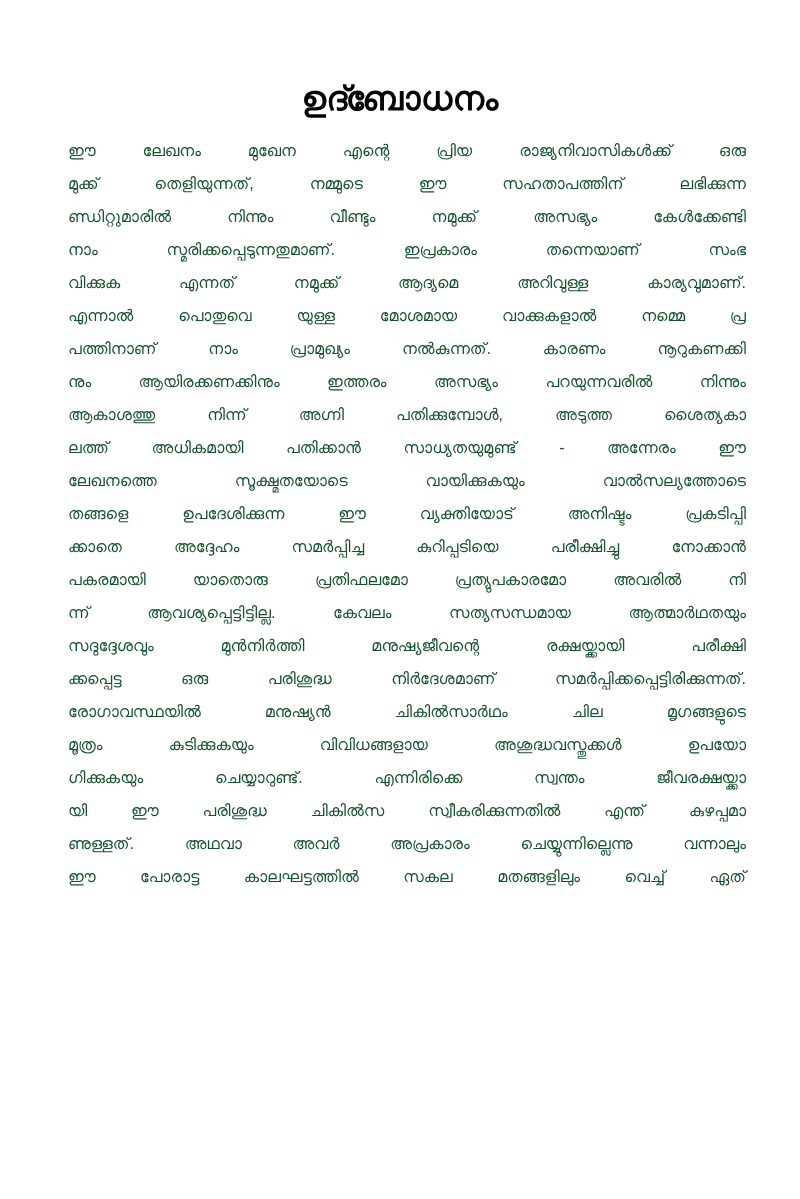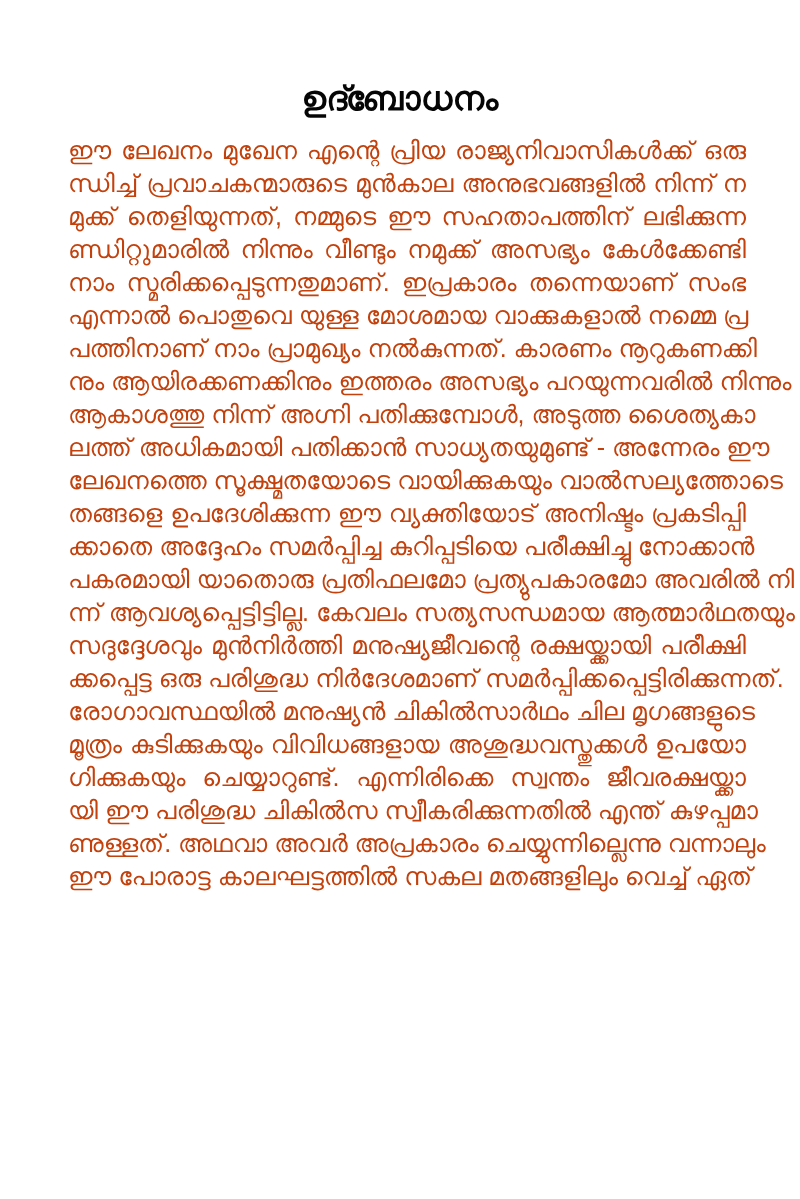--- a/index.html
+++ b/index.html
@@ -46,45 +46,45 @@
     left: 68px;
     width: 678px;
   }
 
   .text-line {
     display: block;
     width: 100%;
     height: 33px;
     line-height: 33px;
     font-family: "Liberation Sans", "DejaVu Sans", sans-serif;
-    font-size: 25px;
+    font-size: 16px;
     font-weight: 500;
-    color: #c2410c;
+    color: #14532d;
     white-space: nowrap;
     text-align: justify;
     text-align-last: justify;
     text-justify: inter-word;
     overflow: visible;
   }
 
 </style>
 </head>
 <body>
 
 <div class="page">
 
   <h1 class="doc-title">ഉദ്ബോധനം</h1>
 
   <div class="body-block">
 
   <span class="text-line">ഈ ലേഖനം മുഖേന എന്റെ പ്രിയ രാജ്യനിവാസികൾക്ക് ഒരു</span>
-      <span class="text-line">ന്ധിച്ച് പ്രവാചകന്മാരുടെ മുൻകാല അനുഭവങ്ങളിൽ നിന്ന് ന</span>
       <span class="text-line">മുക്ക് തെളിയുന്നത്, നമ്മുടെ ഈ സഹതാപത്തിന് ലഭിക്കുന്ന</span>
       <span class="text-line">ണ്ഡിറ്റുമാരിൽ നിന്നും വീണ്ടും നമുക്ക് അസഭ്യം കേൾക്കേണ്ടി</span>
       <span class="text-line">നാം സ്മരിക്കപ്പെടുന്നതുമാണ്. ഇപ്രകാരം തന്നെയാണ് സംഭ</span>
+      <span class="text-line">വിക്കുക എന്നത് നമുക്ക് ആദ്യമെ അറിവുള്ള കാര്യവുമാണ്.</span>
       <span class="text-line">എന്നാൽ പൊതുവെ യുള്ള മോശമായ വാക്കുകളാൽ നമ്മെ പ്ര</span>
       <span class="text-line">പത്തിനാണ് നാം പ്രാമുഖ്യം നൽകുന്നത്. കാരണം നൂറുകണക്കി</span>
       <span class="text-line">നും ആയിരക്കണക്കിനും ഇത്തരം അസഭ്യം പറയുന്നവരിൽ നിന്നും</span>
       <span class="text-line">ആകാശത്തു നിന്ന് അഗ്നി പതിക്കുമ്പോൾ, അടുത്ത ശൈത്യകാ</span>
       <span class="text-line">ലത്ത് അധികമായി പതിക്കാൻ സാധ്യതയുമുണ്ട് - അന്നേരം ഈ</span>
       <span class="text-line">ലേഖനത്തെ സൂക്ഷ്മതയോടെ വായിക്കുകയും വാൽസല്യത്തോടെ</span>
       <span class="text-line">തങ്ങളെ ഉപദേശിക്കുന്ന ഈ വ്യക്തിയോട് അനിഷ്ടം പ്രകടിപ്പി</span>
       <span class="text-line">ക്കാതെ അദ്ദേഹം സമർപ്പിച്ച കുറിപ്പടിയെ പരീക്ഷിച്ചു നോക്കാൻ</span>
       <span class="text-line">പകരമായി യാതൊരു പ്രതിഫലമോ പ്രത്യുപകാരമോ അവരിൽ നി</span>
       <span class="text-line">ന്ന് ആവശ്യപ്പെട്ടിട്ടില്ല. കേവലം സത്യസന്ധമായ ആത്മാർഥതയും</span>

